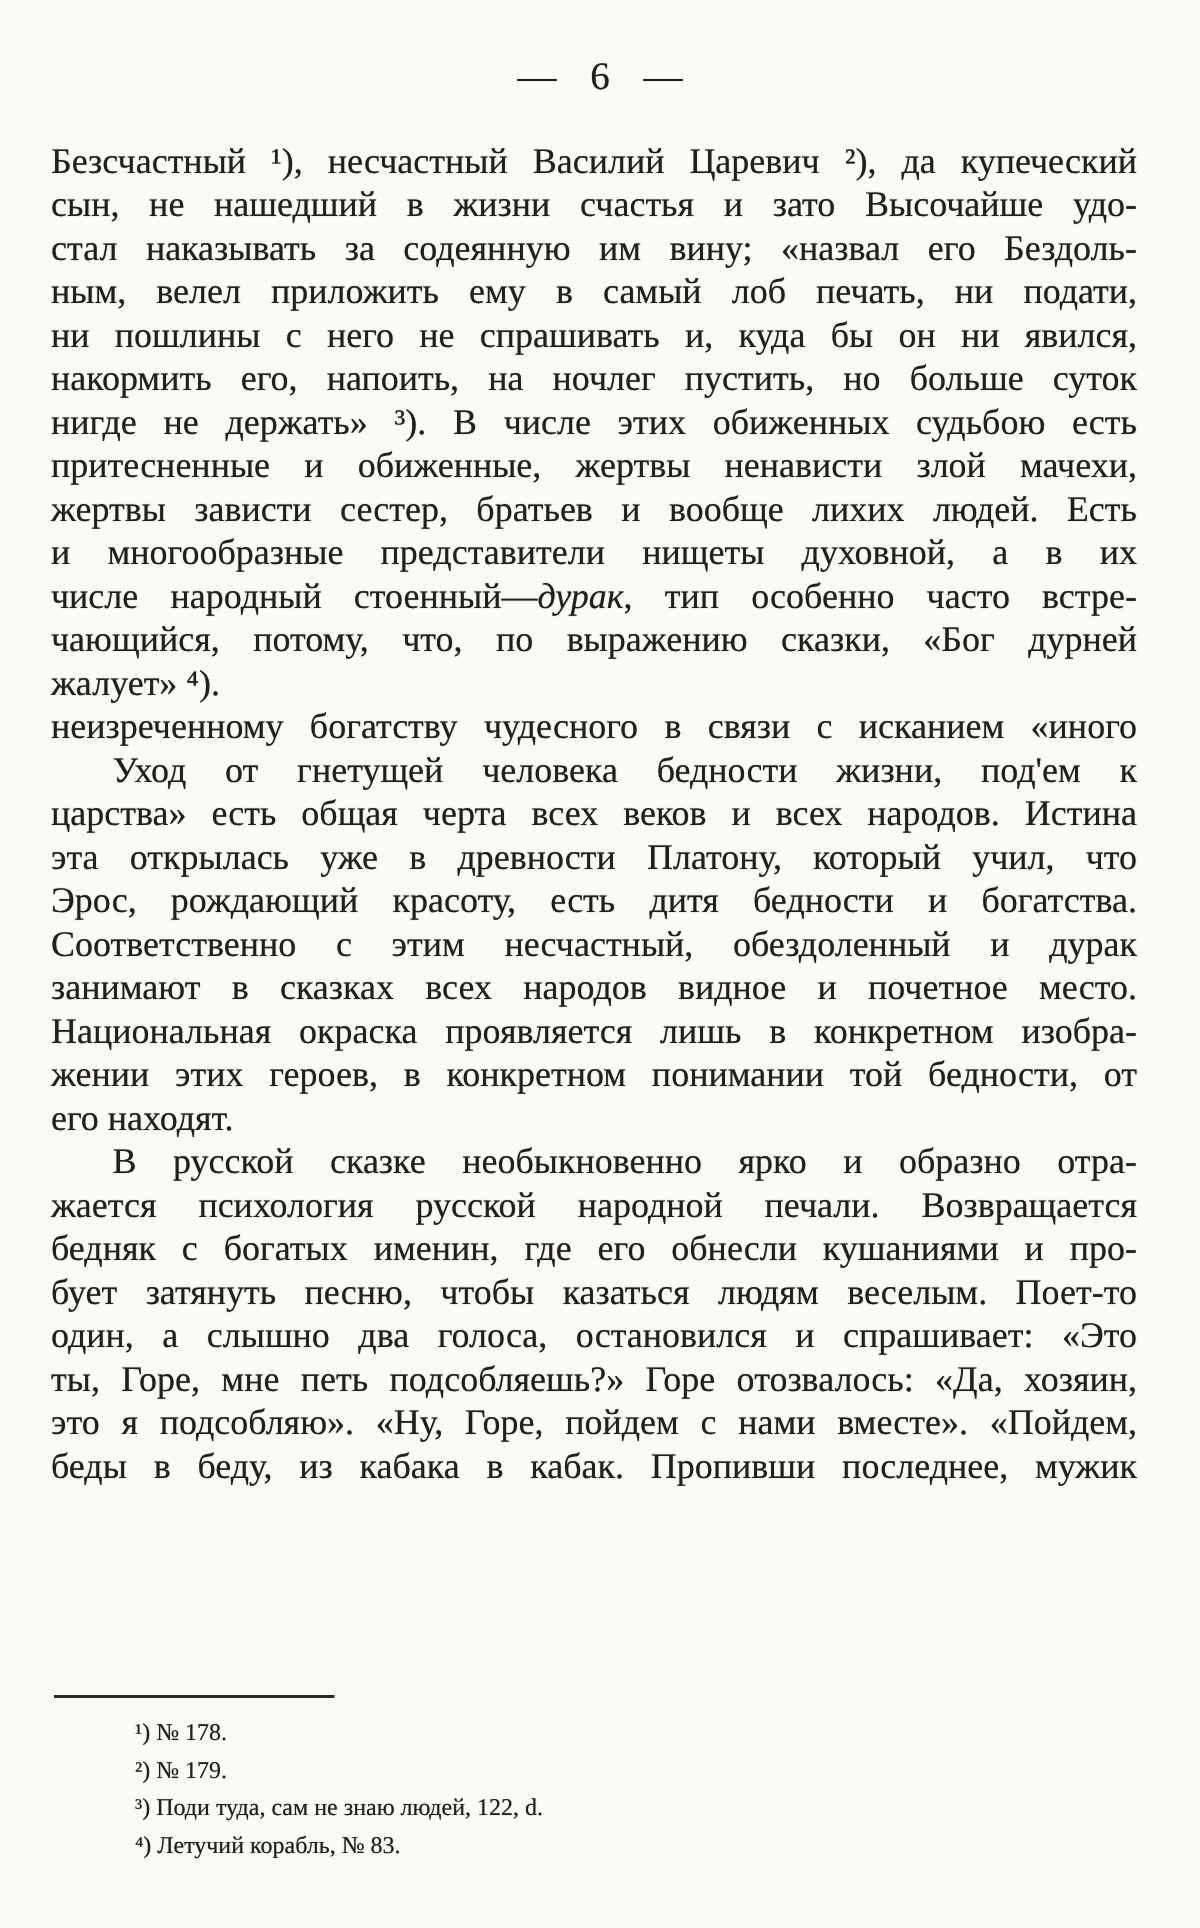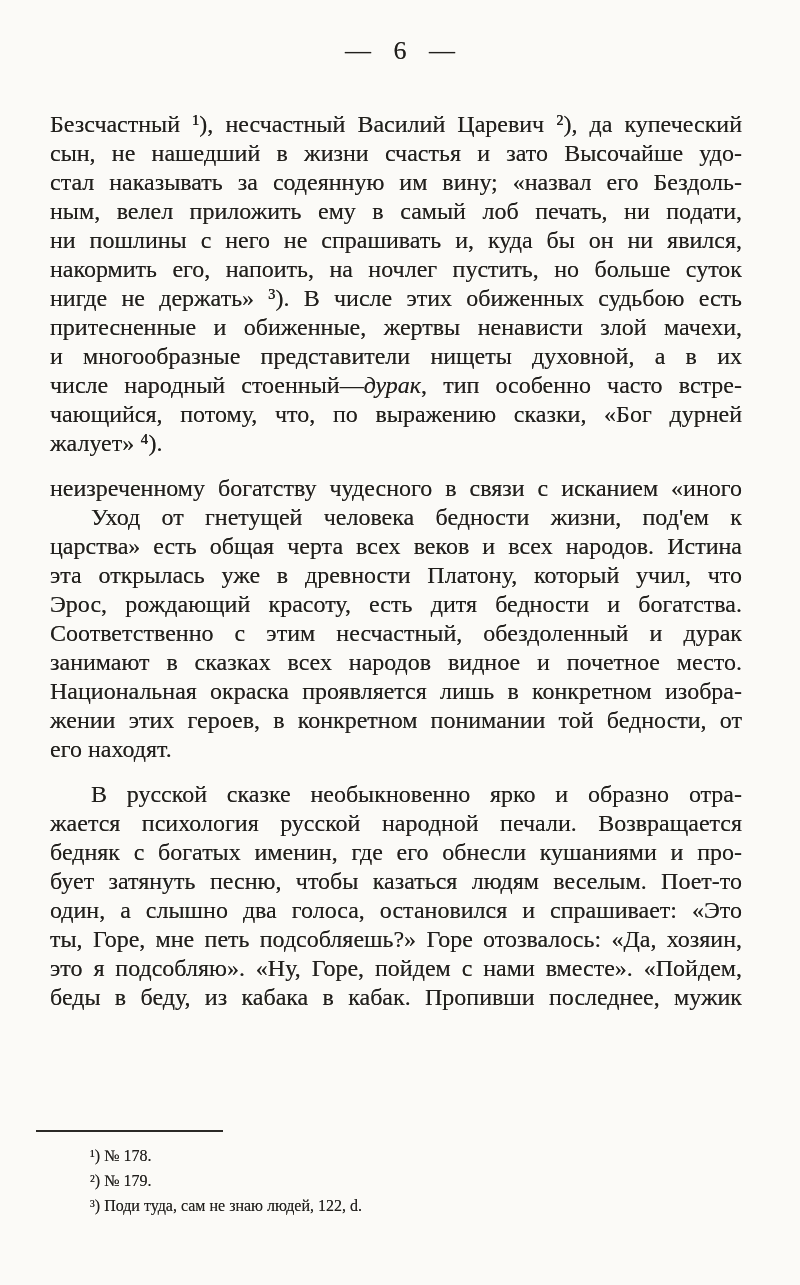--- a/index.html
+++ b/index.html
@@ -21,21 +21,21 @@
     font-size: 26px;
     word-spacing: 16px;
   }
   .text-block {
     position: absolute;
     left: 34px; top: 94px;
     width: 724px;
     font-size: 24px;
     line-height: 29px;
   }
-  .para { margin: 16px; }
+  .para { margin: 0; }
   .line {
     text-align: justify;
     text-align-last: justify;
     -moz-text-align-last: justify;
     height: 29px;
     overflow: visible;
   }
   .line.indent { text-indent: 41px; }
   .line.no-just { text-align-last: left; -moz-text-align-last: left; }
   .line em { font-style: italic; }
@@ -63,20 +63,21 @@
   <div class="text-block">
       <div class="para">
         <div class="line"><span>Безсчастный ¹), несчастный Василий Царевич ²), да купеческий</span></div>
         <div class="line"><span>сын, не нашедший в жизни счастья и зато Высочайше удо-</span></div>
         <div class="line"><span>стал наказывать за содеянную им вину; «назвал его Бездоль-</span></div>
         <div class="line"><span>ным, велел приложить ему в самый лоб печать, ни подати,</span></div>
         <div class="line"><span>ни пошлины с него не спрашивать и, куда бы он ни явился,</span></div>
         <div class="line"><span>накормить его, напоить, на ночлег пустить, но больше суток</span></div>
         <div class="line"><span>нигде не держать» ³). В числе этих обиженных судьбою есть</span></div>
         <div class="line"><span>притесненные и обиженные, жертвы ненависти злой мачехи,</span></div>
+        <div class="line"><span>жертвы зависти сестер, братьев и вообще лихих людей. Есть</span></div>
         <div class="line"><span>и многообразные представители нищеты духовной, а в их</span></div>
         <div class="line"><span>числе народный стоенный—</span><em>дурак</em><span>, тип особенно часто встре-</span></div>
         <div class="line"><span>чающийся, потому, что, по выражению сказки, «Бог дурней</span></div>
         <div class="line no-just"><span>жалует» ⁴).</span></div>
       </div>
       <div class="para">
         <div class="line"><span>неизреченному богатству чудесного в связи с исканием «иного</span></div>
         <div class="line indent"><span>Уход от гнетущей человека бедности жизни, под'ем к</span></div>
         <div class="line"><span>царства» есть общая черта всех веков и всех народов. Истина</span></div>
         <div class="line"><span>эта открылась уже в древности Платону, который учил, что</span></div>
@@ -98,14 +99,15 @@
         <div class="line"><span>беды в беду, из кабака в кабак. Пропивши последнее, мужик</span></div>
       </div>
     </div>
 
   <div class="fn-sep"></div>
 
   <div class="footnotes">
       <div class="fn-line">¹) № 178.</div>
       <div class="fn-line">²) № 179.</div>
       <div class="fn-line">³) Поди туда, сам не знаю людей, 122, d.</div>
+      <div class="fn-line">⁴) Летучий корабль, № 83.</div>
     </div>
 </div>
 
 </body></html>

